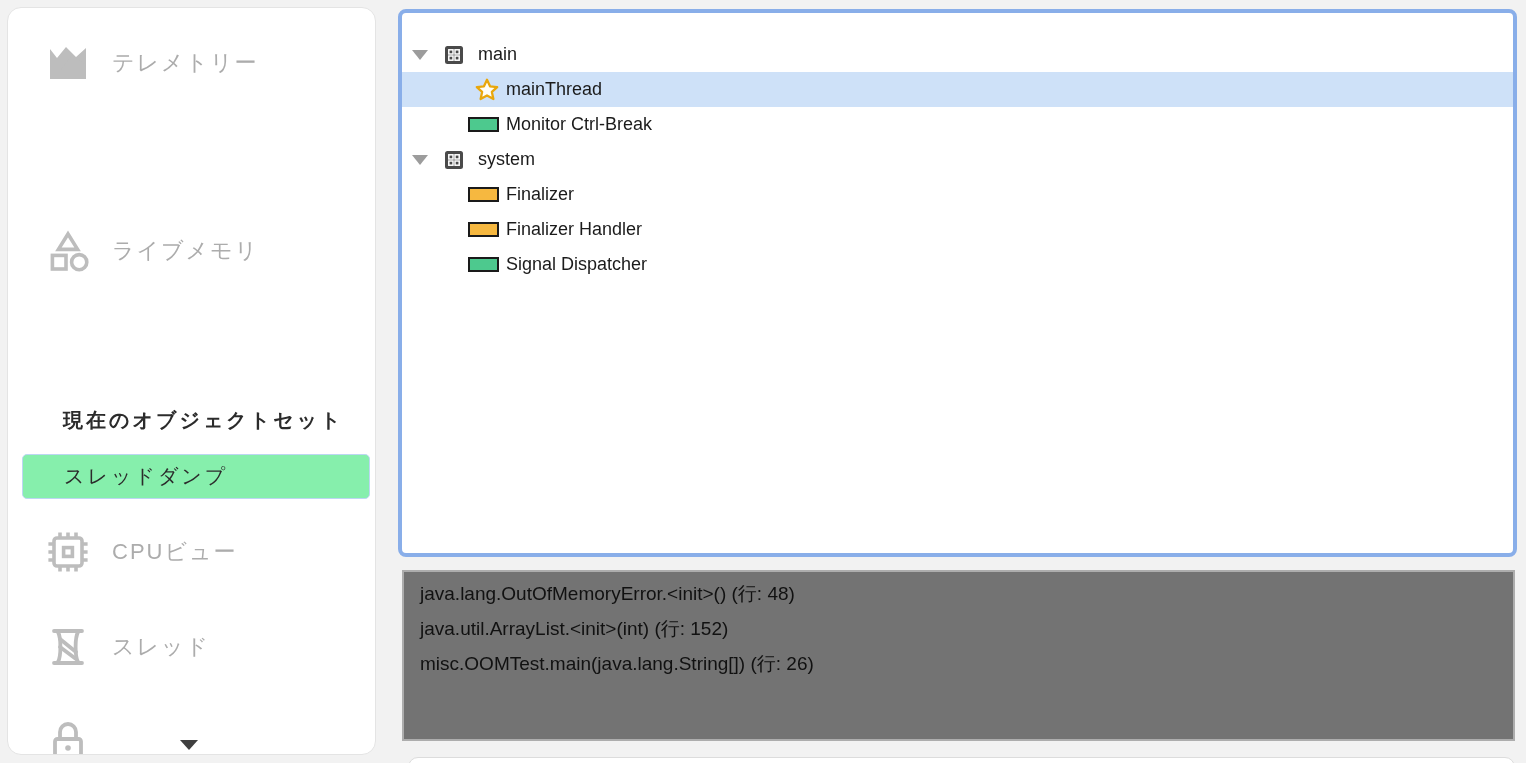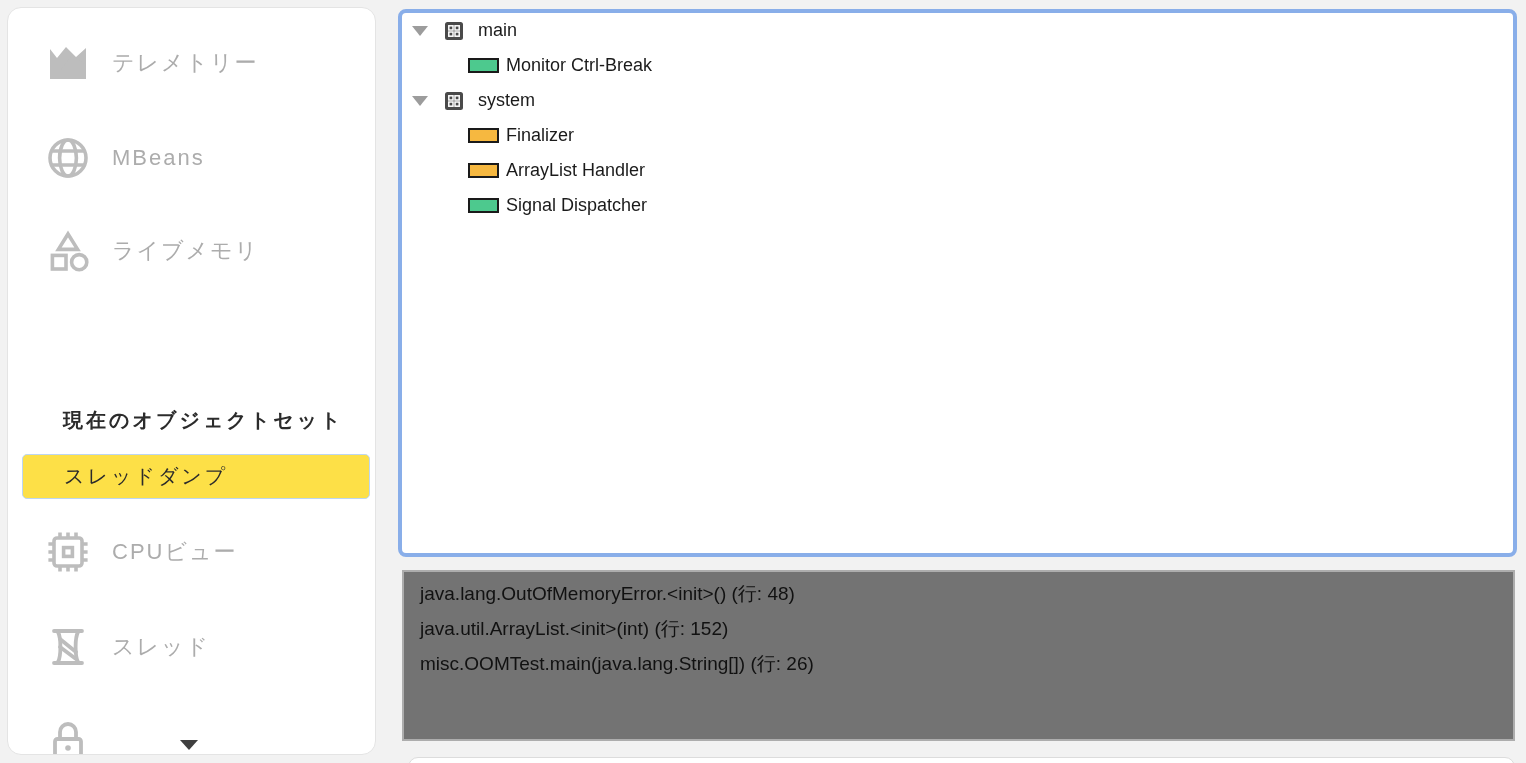--- a/index.html
+++ b/index.html
@@ -17,34 +17,34 @@
     background:#ffffff; border:1px solid #e4e4e4; border-radius:14px;
     overflow:hidden;
   }
   .nav-item { position:absolute; left:0; width:100%; height:48px; display:flex; align-items:center; cursor:pointer; }
   .nav-item .nav-icon { position:absolute; left:36px; width:48px; height:48px; display:flex; align-items:center; justify-content:center; }
   .nav-item .nav-label { position:absolute; left:104px; font-size:22px; letter-spacing:2px; color:#acacac; white-space:nowrap; }
   .nav-item.active .nav-label { color:#3c3c3c; font-weight:700; }
 
   .sub-item { position:absolute; left:14px; width:348px; height:45px; display:flex; align-items:center; border-radius:5px; cursor:pointer; }
   .sub-item .sub-label { position:absolute; left:41px; font-size:20px; letter-spacing:3px; color:#2b2b2b; font-weight:600; white-space:nowrap;font-family:Liberation Mono, monospace; }
-  .sub-item.selected { background:#fde047; border:1px solid #bcd6f2; }
+  .sub-item.selected { background:#86efac; border:1px solid #bcd6f2; }
   .sub-item.selected .sub-label { font-weight:400; }
 
   .scroll-down {
     position:absolute; left:180px; top:740px; width:0; height:0;
     border-left:9px solid transparent; border-right:9px solid transparent;
     border-top:10px solid #3f3f3f; cursor:pointer;
   }
 
   
   .tree-panel {
     position:absolute; left:398px; top:9px; width:1119px; height:548px;
     background:#ffffff; border:4px solid #89aee9; border-radius:8px;
-    padding-top:0; overflow:hidden;
+    padding-top:24px; overflow:hidden;
   }
   .tree-row { position:relative; width:100%; height:35px; display:flex; align-items:center; font-size:18px; color:#1b1b1b; cursor:pointer; white-space:nowrap; }
   .tree-row.selected { background:#cee1f8; }
   .expander { position:absolute; left:10px; width:0; height:0;
     border-left:8px solid transparent; border-right:8px solid transparent;
     border-top:10px solid #9c9c9c; cursor:pointer; }
   .group-glyph { position:absolute; left:40px; width:24px; height:24px; }
   .group-label { position:absolute; left:76px; }
   .thread-glyph { position:absolute; left:66px; width:34px; height:26px; display:flex; align-items:center; }
   .thread-label { position:absolute; left:104px; }
@@ -75,31 +75,20 @@
     <span class="nav-icon">
       <svg width="48" height="48" viewBox="0 0 24 24">
         <path d="M3 5 L6.5 9.5 L11 4 L16 9 L21 4.5 V20 H3 Z" fill="#bdbdbd"></path>
         <path d="M3 5 L6.5 9.5 L11 4" fill="none" stroke="#ffffff" stroke-width="0"></path>
         <path d="M3 12 L8 16 L14 8 L21 13 V20 H3 Z" fill="#bdbdbd"></path>
       </svg>
     </span>
     <span class="nav-label">テレメトリー</span>
   </div>
 
-  <div class="nav-item" style="top:126px">
-    <span class="nav-icon">
-      <svg width="48" height="48" viewBox="0 0 24 24" fill="none" stroke="#bdbdbd" stroke-width="1.8">
-        <circle cx="12" cy="12" r="9"></circle>
-        <ellipse cx="12" cy="12" rx="4.2" ry="9"></ellipse>
-        <line x1="3.8" y1="8.5" x2="20.2" y2="8.5"></line>
-        <line x1="3.8" y1="15.5" x2="20.2" y2="15.5"></line>
-      </svg>
-    </span>
-    <span class="nav-label">MBeans</span>
-  </div>
 
   <div class="nav-item" style="top:219px">
     <span class="nav-icon">
       <svg width="48" height="48" viewBox="0 0 24 24" fill="none" stroke="#bdbdbd" stroke-width="1.8">
         <path d="M12 3.5 L16.8 11.2 H7.2 Z"></path>
         <rect x="4.2" y="14.2" width="6.8" height="6.8"></rect>
         <circle cx="17.6" cy="17.6" r="3.8"></circle>
       </svg>
     </span>
     <span class="nav-label">ライブメモリ</span>
@@ -173,20 +162,28 @@
         <rect x="3" y="3" width="18" height="18" rx="2.5" fill="#4a4a4a"></rect>
         <rect x="6.8" y="6.8" width="4.2" height="4.2" fill="none" stroke="#ffffff" stroke-width="1.5"></rect>
         <rect x="13" y="6.8" width="4.2" height="4.2" fill="none" stroke="#ffffff" stroke-width="1.5"></rect>
         <rect x="6.8" y="13" width="4.2" height="4.2" fill="none" stroke="#ffffff" stroke-width="1.5"></rect>
         <rect x="13" y="13" width="4.2" height="4.2" fill="none" stroke="#ffffff" stroke-width="1.5"></rect>
       </svg>
     </span>
     <span class="group-label">main</span>
   </div>
 
+  <div class="tree-row selected">
+    <span class="thread-glyph">
+      <svg class="star-svg" width="26" height="26" viewBox="0 0 24 24" fill="#fffdf5" stroke="#e9a70c" stroke-width="2.1" stroke-linejoin="round">
+        <path d="M12 2.5 L14.8 8.6 L21.4 9.3 L16.5 13.8 L17.9 20.3 L12 17 L6.1 20.3 L7.5 13.8 L2.6 9.3 L9.2 8.6 Z"></path>
+      </svg>
+    </span>
+    <span class="thread-label">mainThread</span>
+  </div>
 
   <div class="tree-row">
     <span class="thread-glyph">
       <span class="thread-rect" style="background:#4dc98e"></span>
     </span>
     <span class="thread-label">Monitor Ctrl-Break</span>
   </div>
 
   <div class="tree-row">
     <span class="expander"></span>
@@ -206,21 +203,21 @@
     <span class="thread-glyph">
       <span class="thread-rect" style="background:#f6b840"></span>
     </span>
     <span class="thread-label">Finalizer</span>
   </div>
 
   <div class="tree-row">
     <span class="thread-glyph">
       <span class="thread-rect" style="background:#f6b840"></span>
     </span>
-    <span class="thread-label">ArrayList Handler</span>
+    <span class="thread-label">Finalizer Handler</span>
   </div>
 
   <div class="tree-row">
     <span class="thread-glyph">
       <span class="thread-rect" style="background:#4dc98e"></span>
     </span>
     <span class="thread-label">Signal Dispatcher</span>
   </div>
 
 </div>

